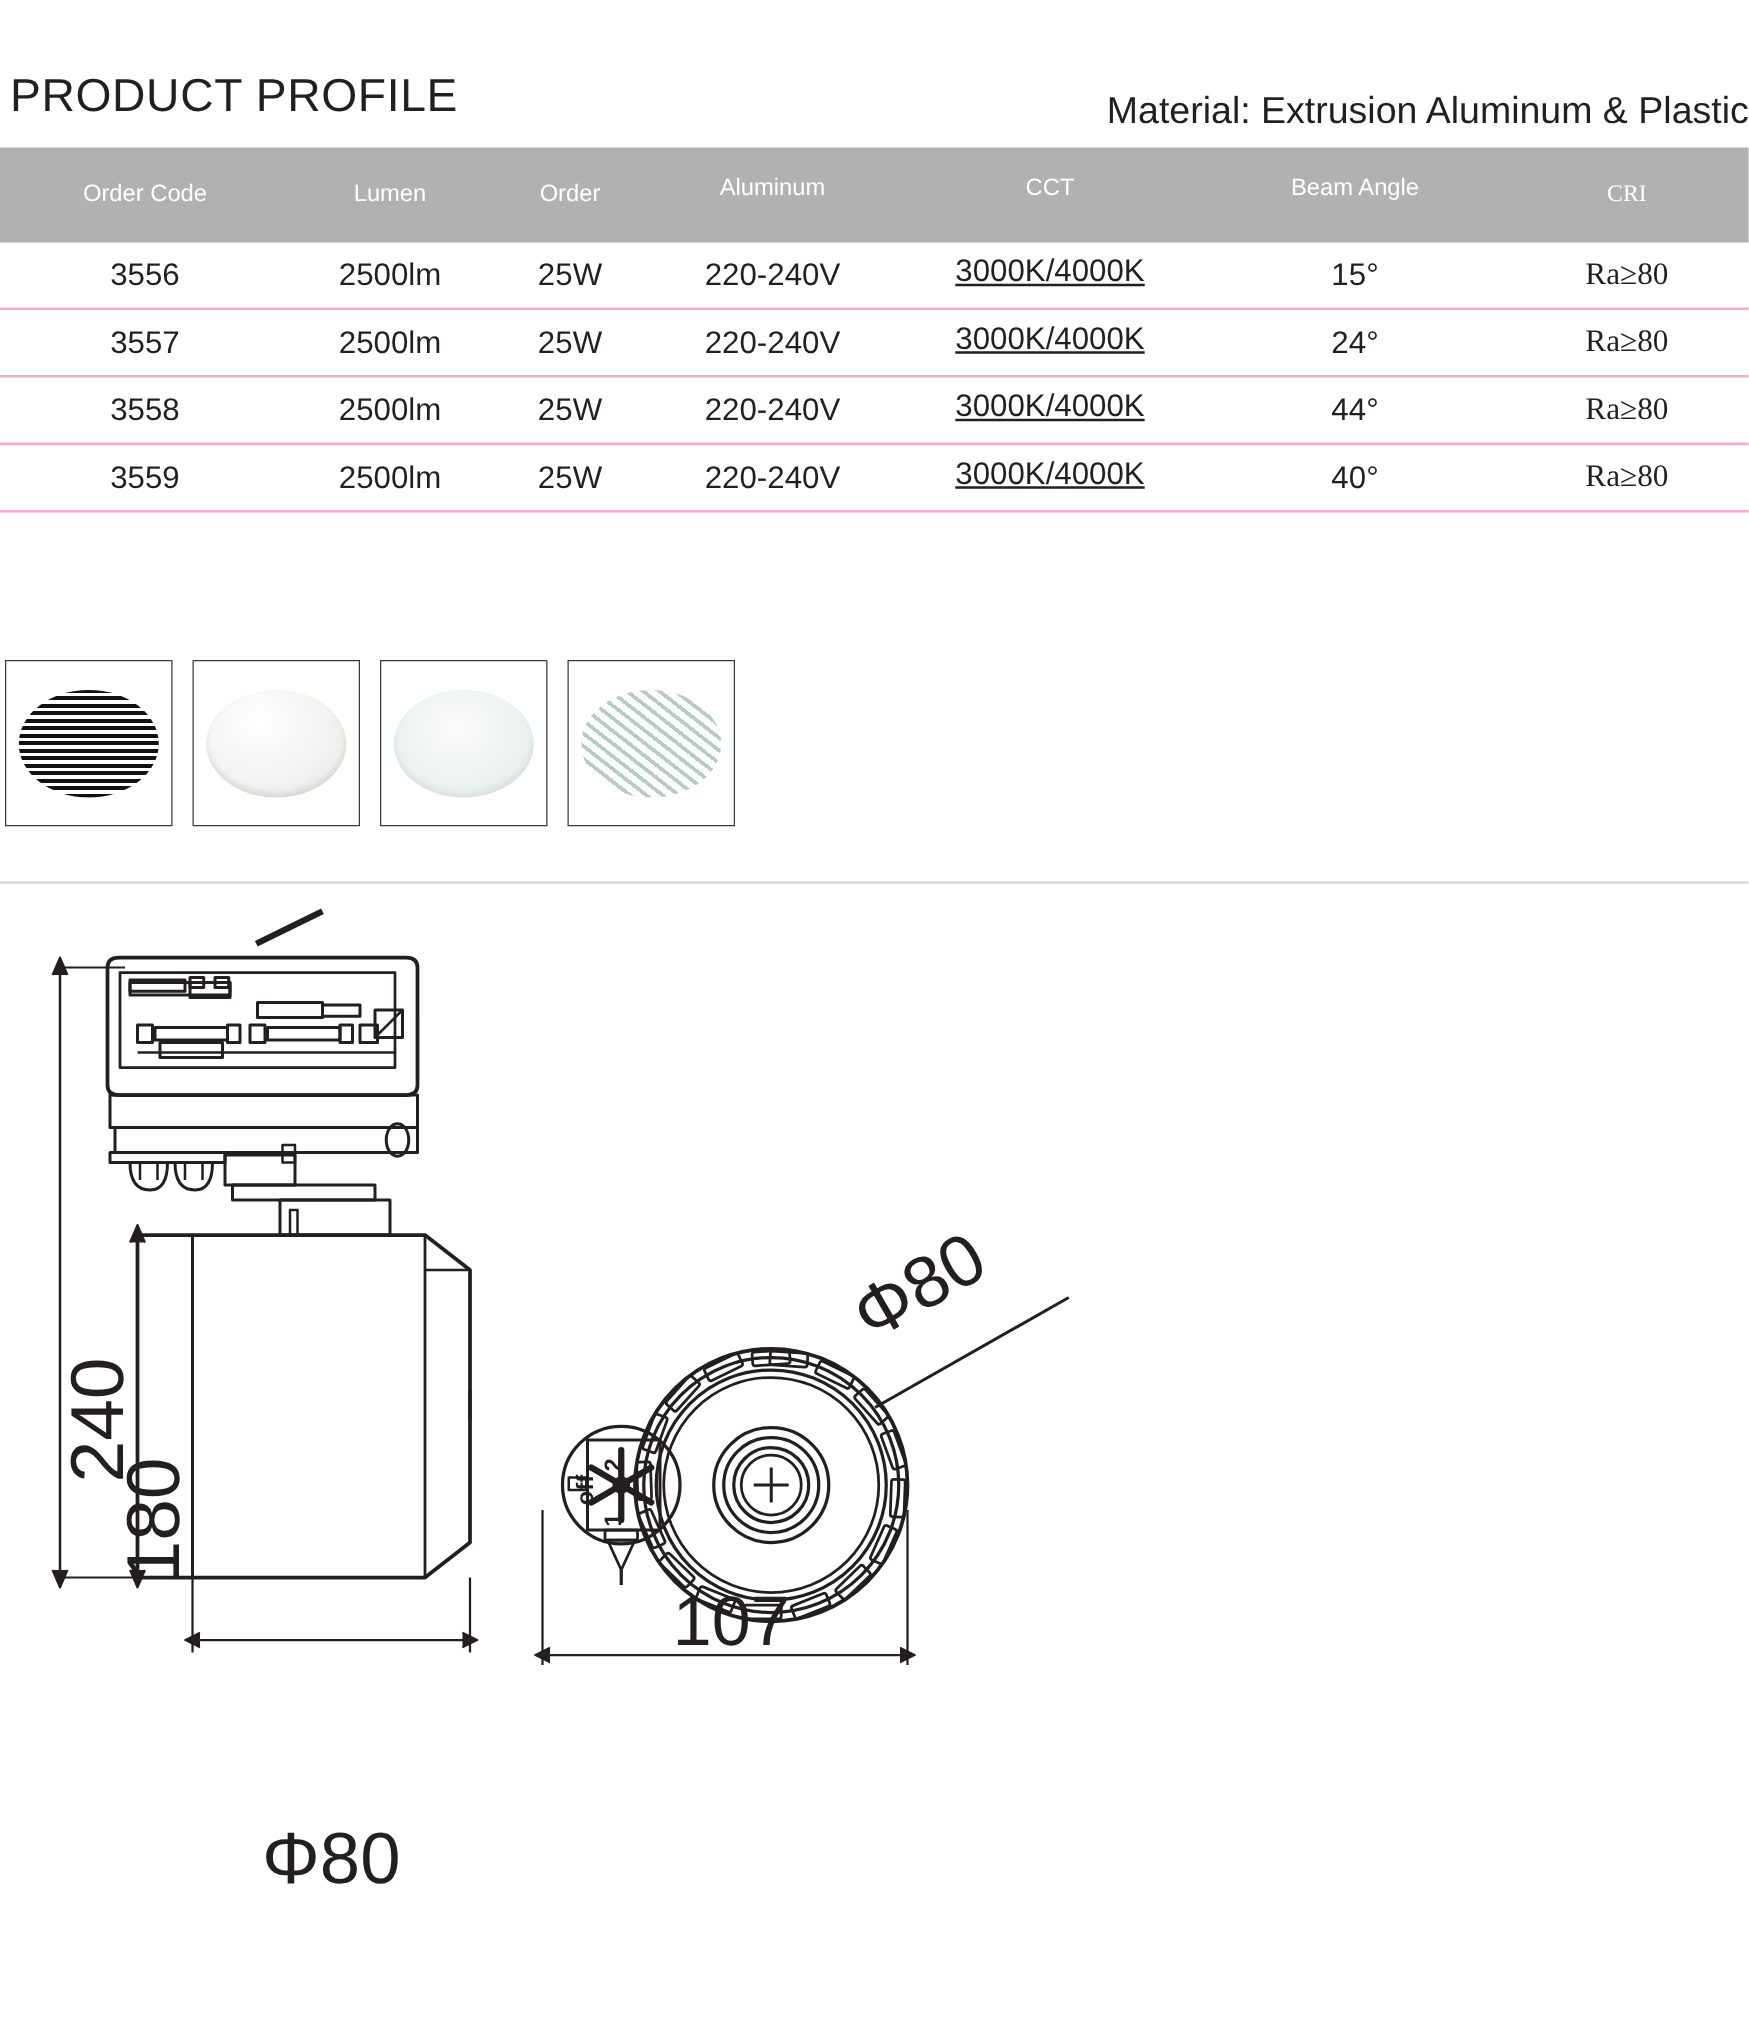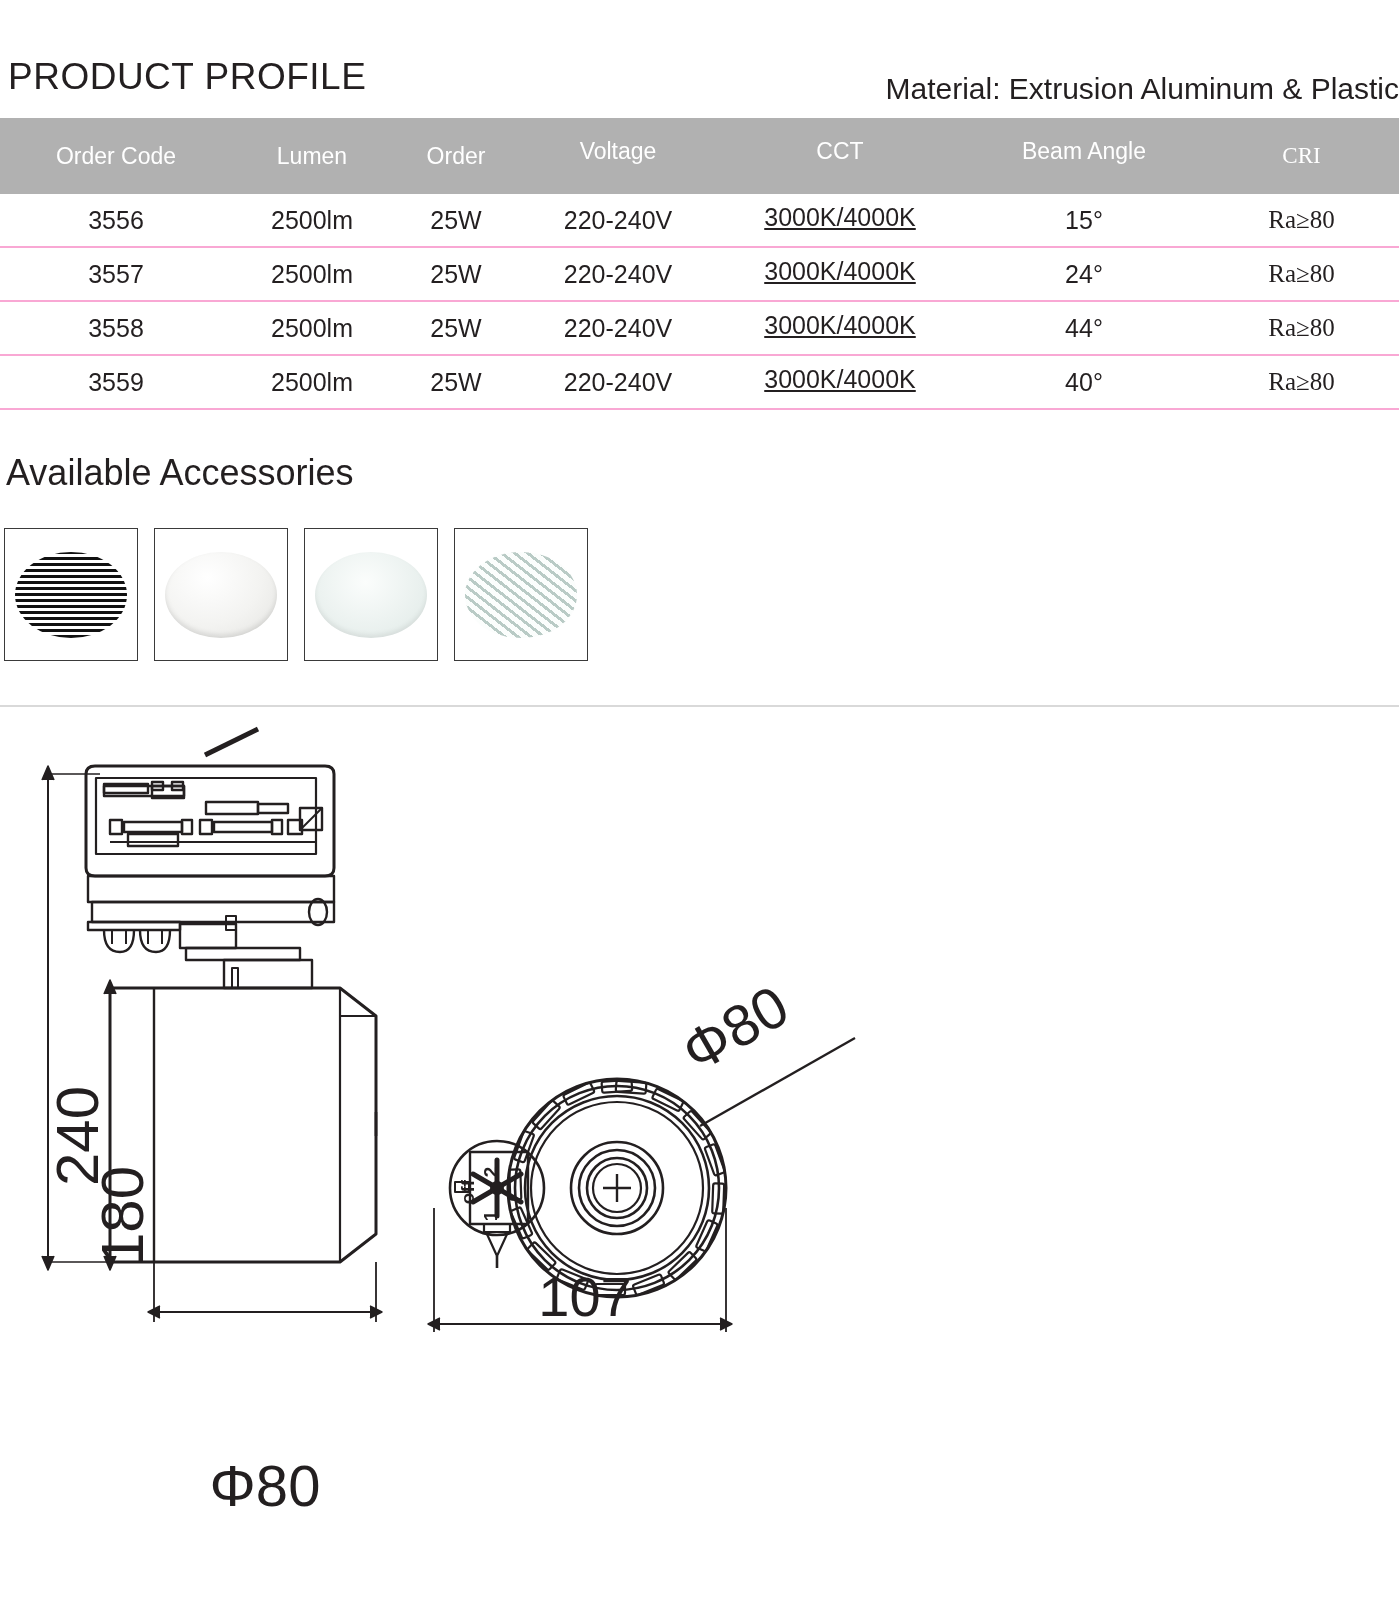--- a/index.html
+++ b/index.html
@@ -28,21 +28,21 @@
 
   
   .spec-table {
     position: absolute; left: 0; top: 118px; width: 1399px;
   }
   .thead {
     display: flex; width: 100%; height: 76px;
     background: #b1b1b1; align-items: center;
   }
   .thead .th {
-    font-size: 23px; color: #ffffff; text-align: center; font-weight: 400;
+    font-size: 19px; color: #ffffff; text-align: center; font-weight: 400;
   }
   .trow {
     display: flex; width: 100%; height: 54px; align-items: center;
     border-bottom: 2px solid #f9a8d4;
   }
   .trow:first-of-type { border-top: none; }
   .trow .td { font-size: 25px; color: #231f20; text-align: center; }
 
   
   .c0 { width: 232px; }
@@ -116,21 +116,21 @@
     <div class="page-title">PRODUCT PROFILE</div>
     <div class="material-note">Material: Extrusion Aluminum &amp; Plastic</div>
   </div>
 
   <div class="spec-table">
 
     <div class="thead">
       <div class="th c0">Order Code</div>
       <div class="th c1">Lumen</div>
       <div class="th c2">Order</div>
-      <div class="th c3 up">Voltage</div>
+      <div class="th c3 up">Aluminum</div>
       <div class="th c4 up">CCT</div>
       <div class="th c5 up">Beam Angle</div>
       <div class="th c6">CRI</div>
     </div>
 
     <div class="trow">
       <div class="td c0">3556</div>
       <div class="td c1">2500lm</div>
       <div class="td c2">25W</div>
       <div class="td c3">220-240V</div>
@@ -164,21 +164,20 @@
       <div class="td c1">2500lm</div>
       <div class="td c2">25W</div>
       <div class="td c3">220-240V</div>
       <div class="td c4 up">3000K/4000K</div>
       <div class="td c5">40°</div>
       <div class="td c6">Ra≥80</div>
     </div>
 
   </div>
 
-  <div class="acc-title">Available Accessories</div>
 
   <div class="acc-strip">
     <div class="acc-box">
       <div class="acc-disc disc-honeycomb"></div>
     </div>
     <div class="acc-box">
       <div class="acc-disc disc-white"></div>
     </div>
     <div class="acc-box">
       <div class="acc-disc disc-frost"></div>

